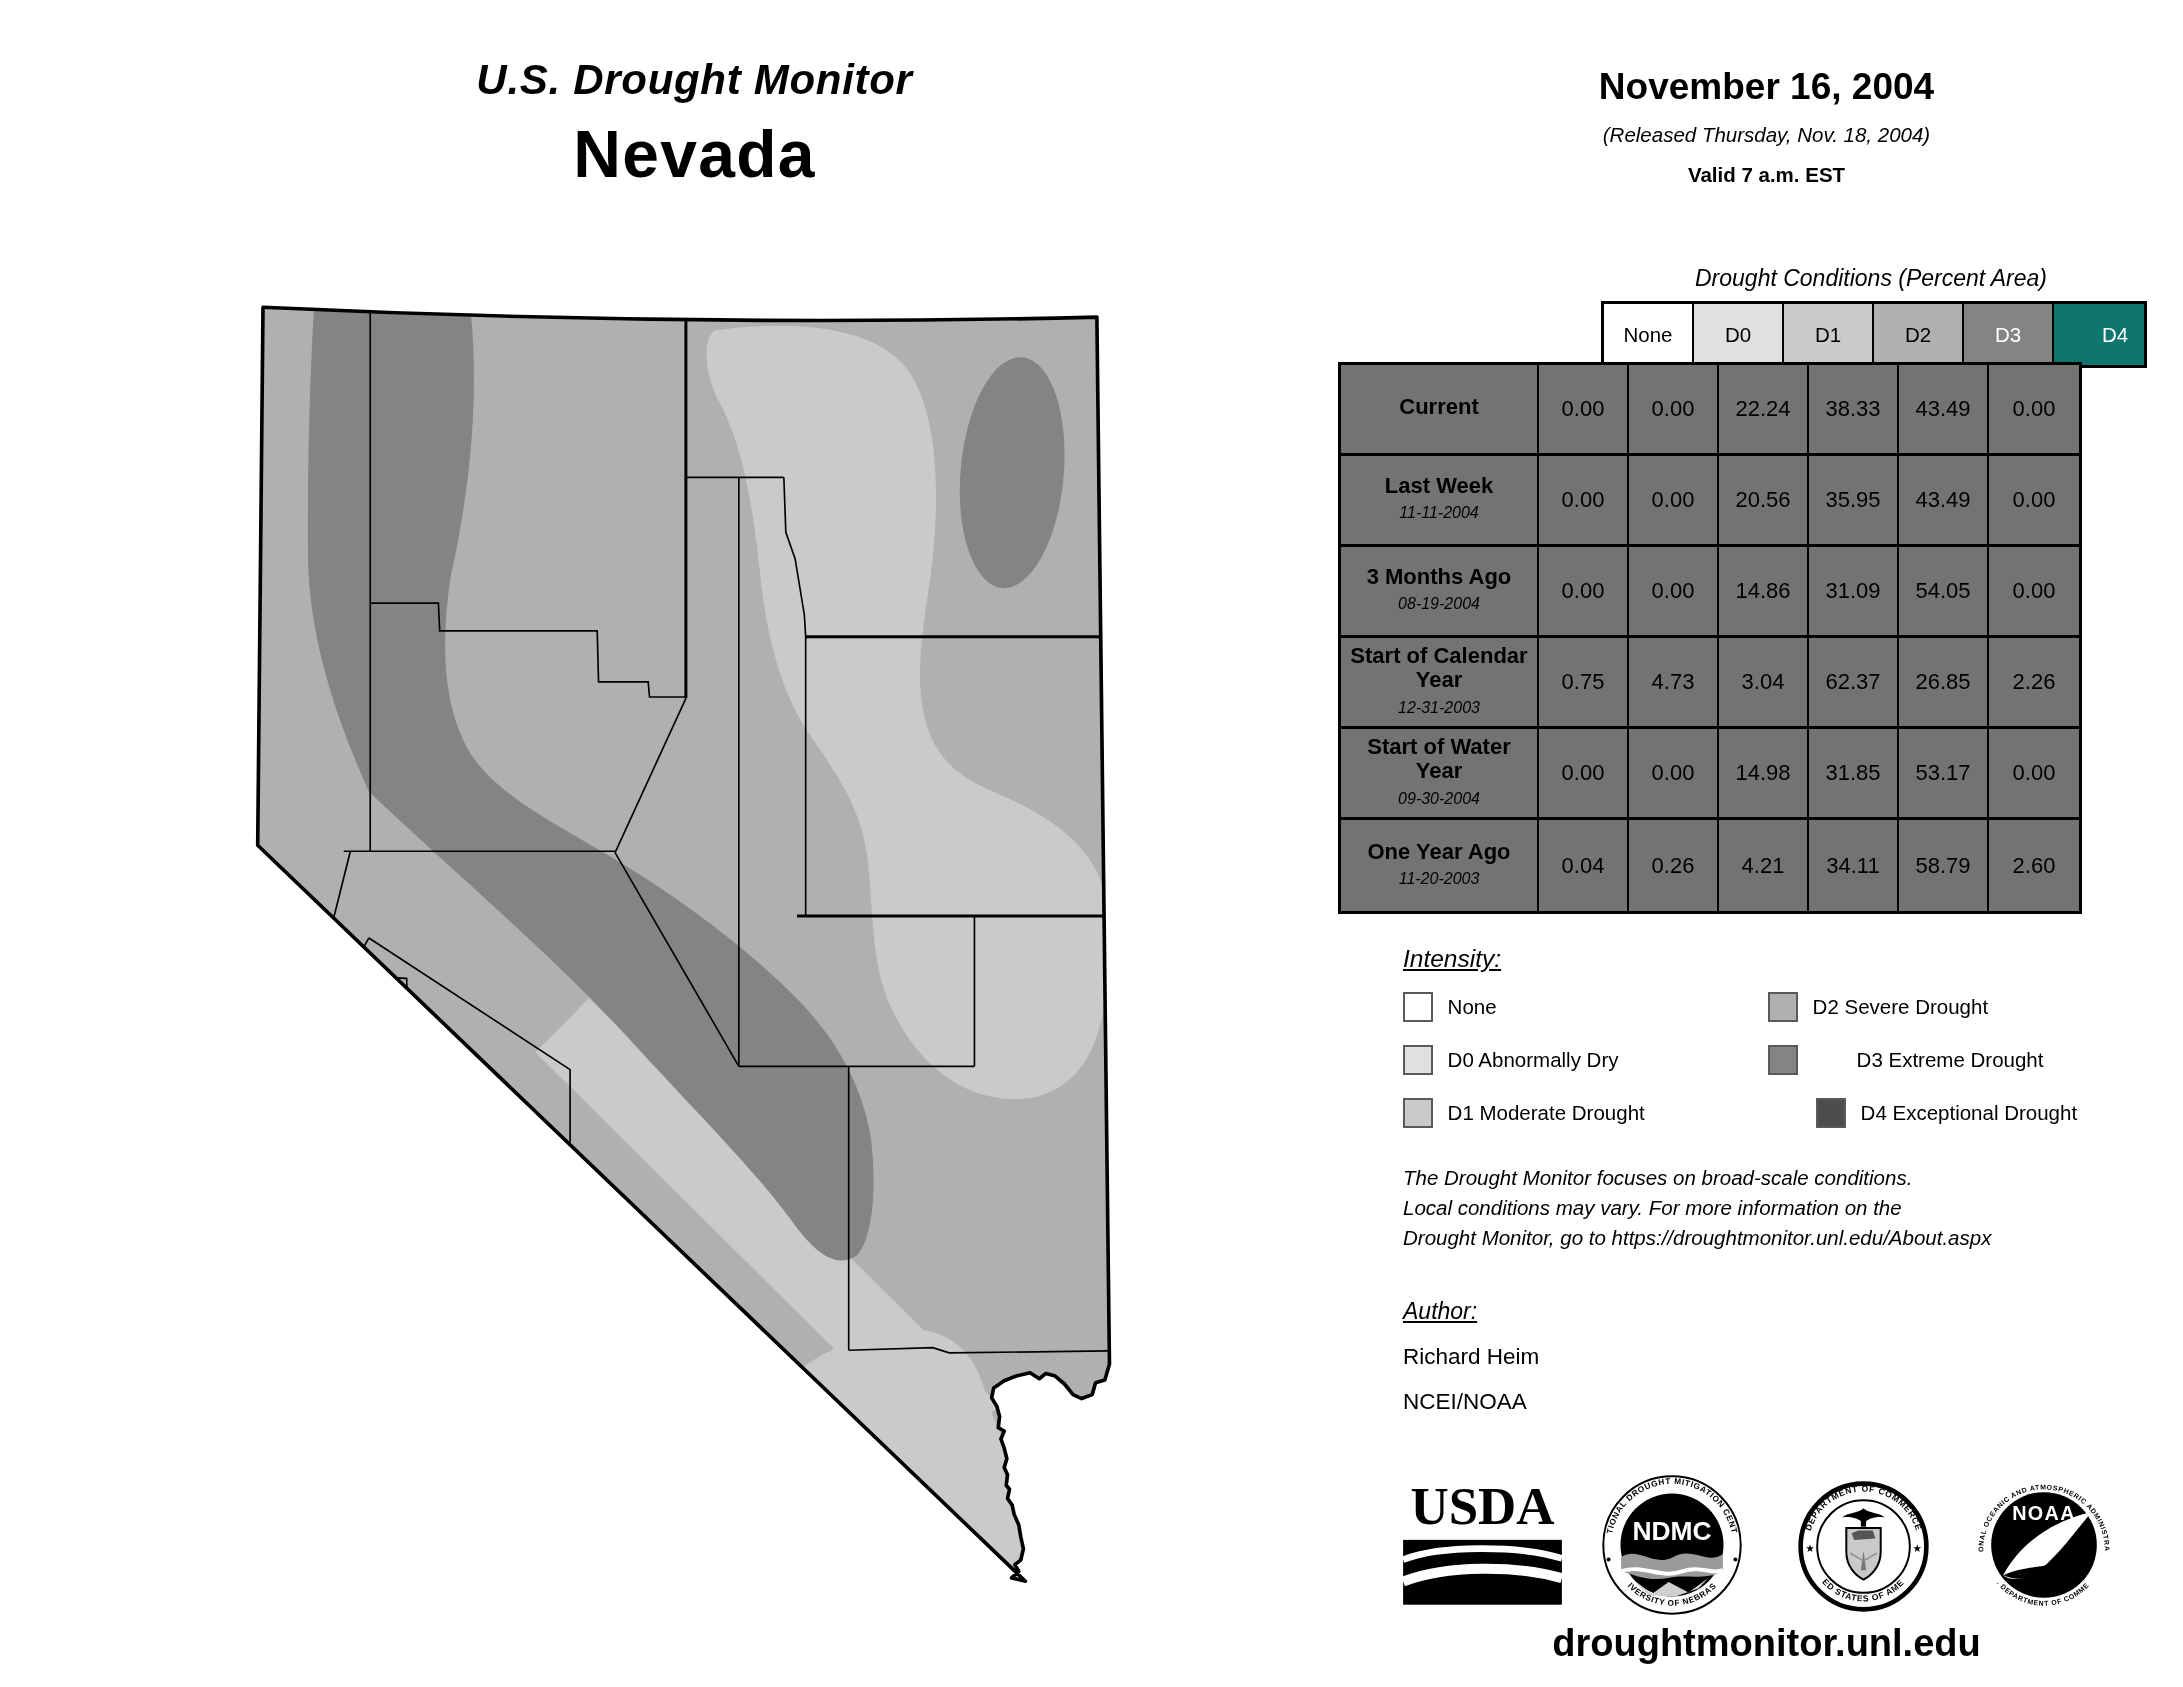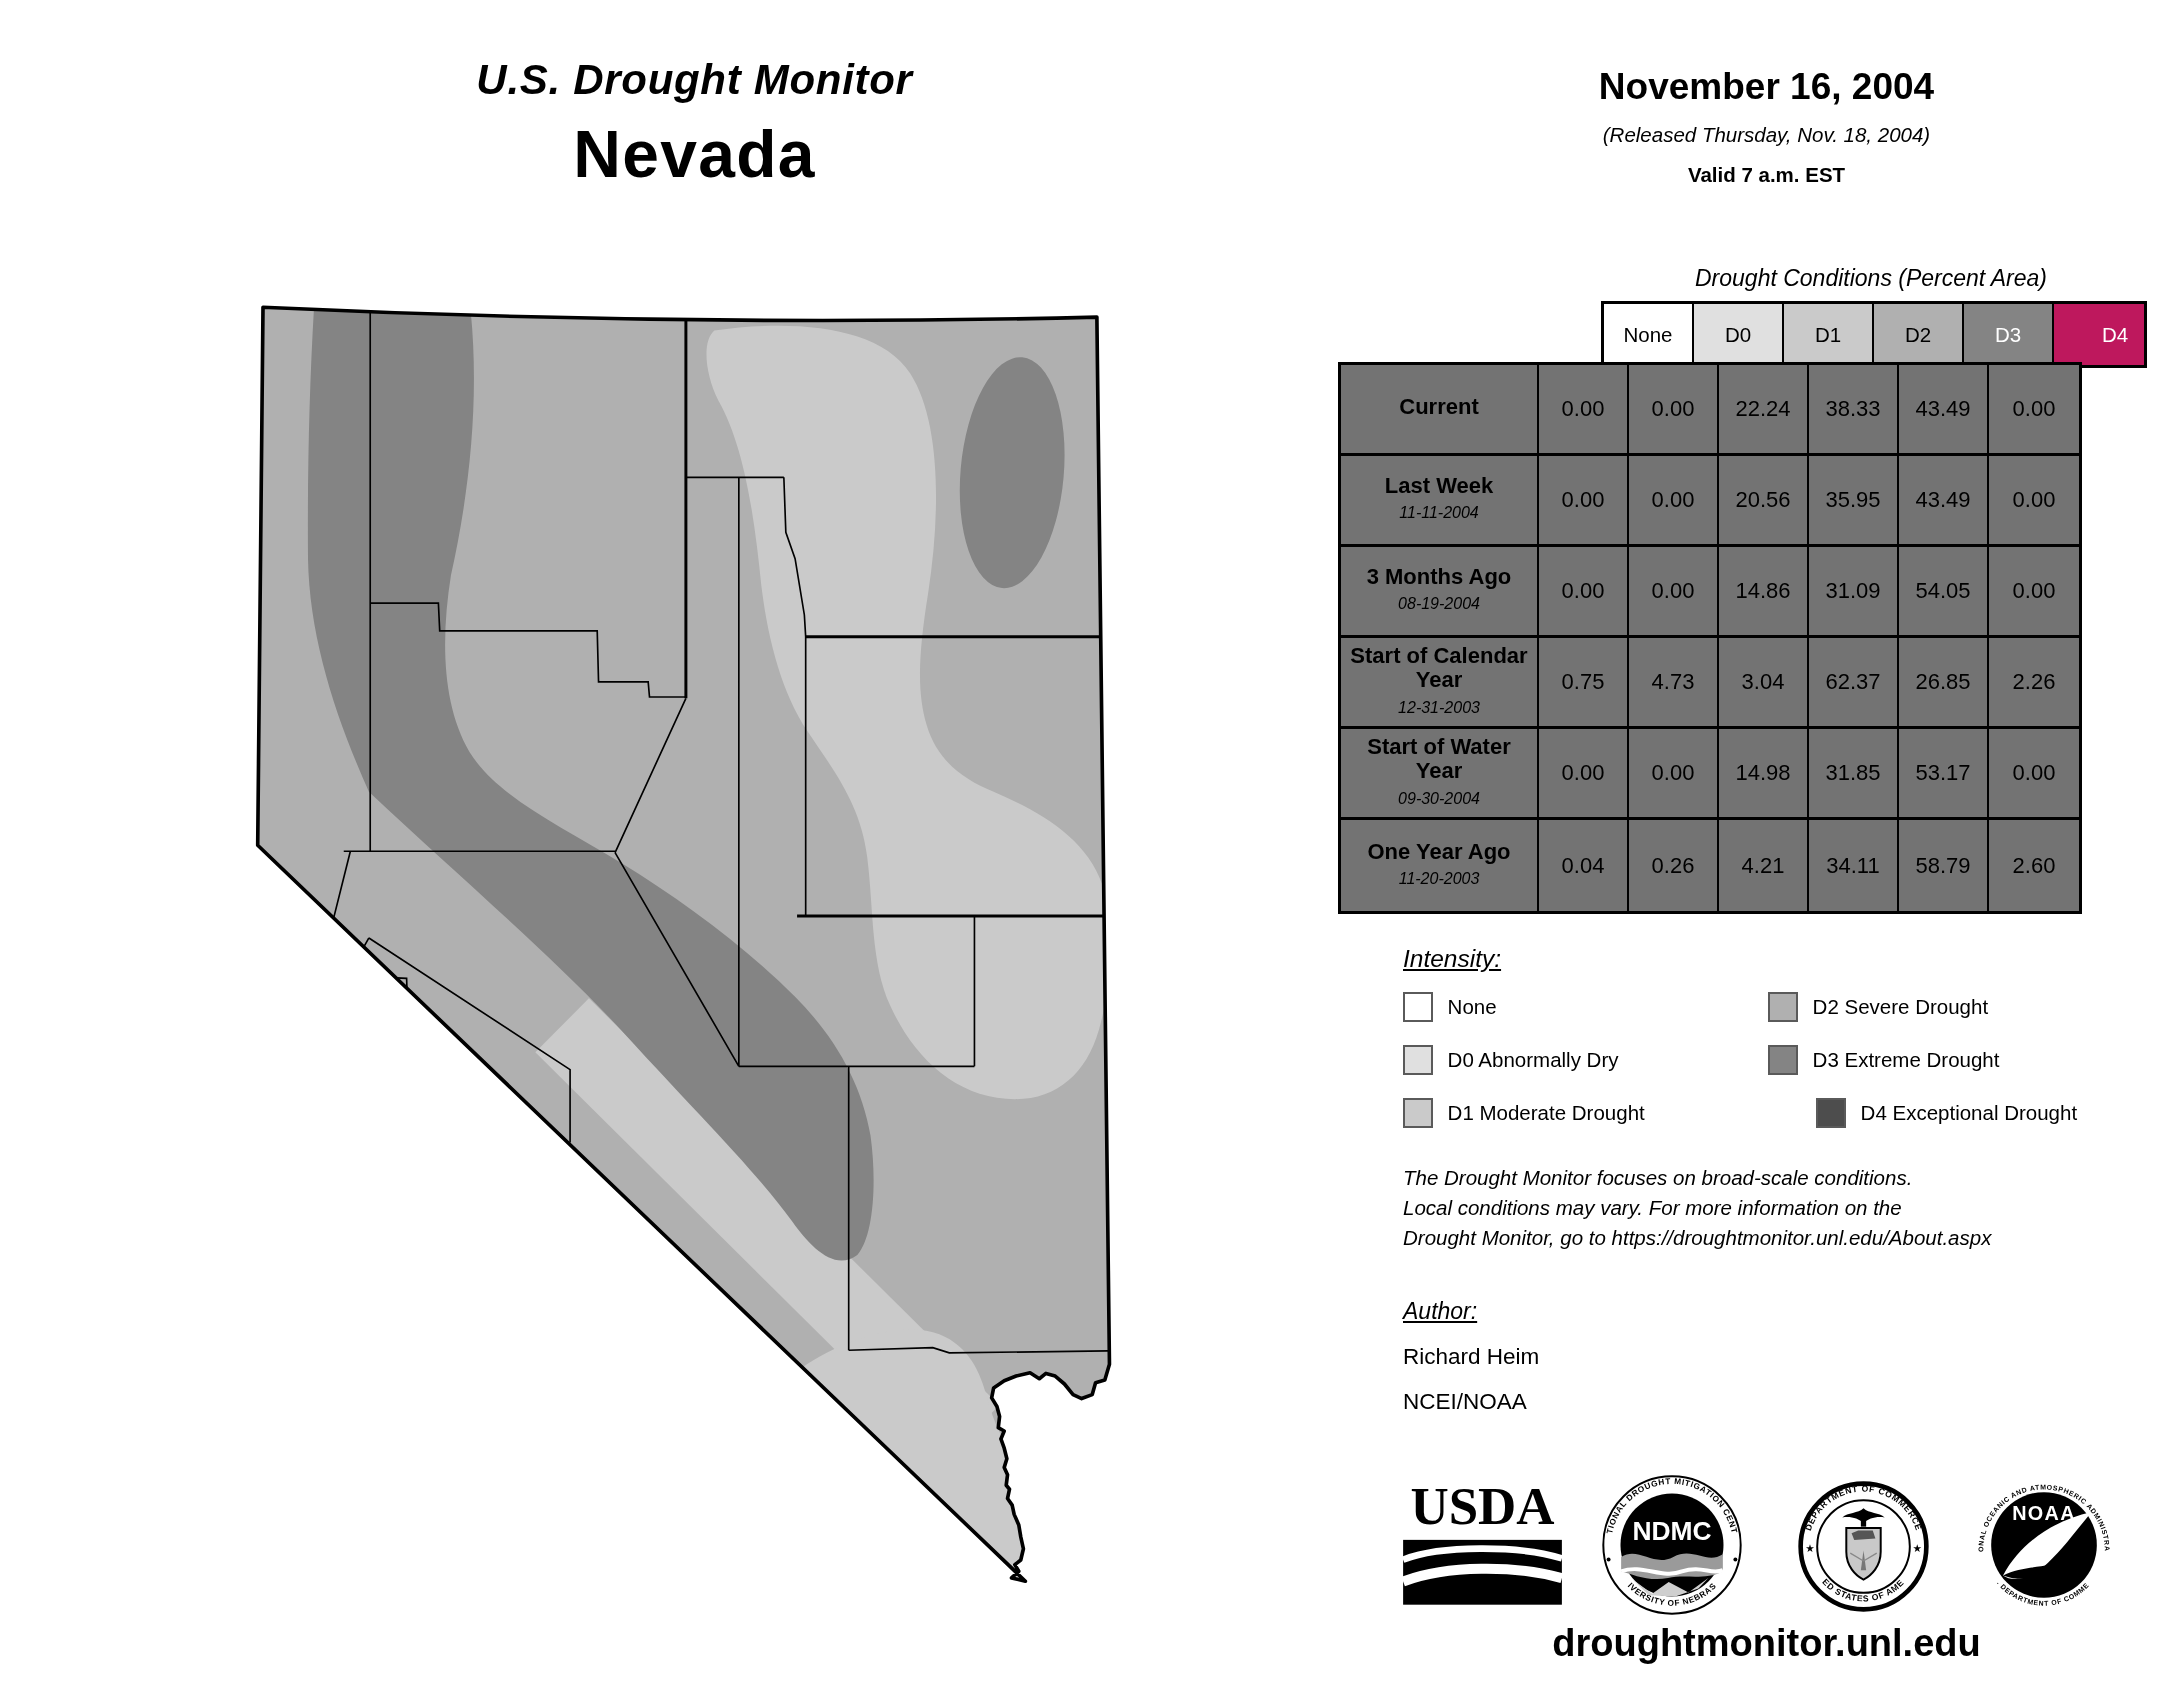--- a/index.html
+++ b/index.html
@@ -131,21 +131,21 @@
 </svg>
 
 <div class="abs tbl-title">Drought Conditions (Percent Area)</div>
 
 <div class="abs thead">
   <div class="hcell" style="background-color: rgb(255, 255, 255);">None</div>
   <div class="hcell" style="background-color: rgb(224, 224, 224);">D0</div>
   <div class="hcell" style="background-color: rgb(202, 202, 202);">D1</div>
   <div class="hcell" style="background-color: rgb(176, 176, 176);">D2</div>
   <div class="hcell wtxt" style="background-color: rgb(132, 132, 132);">D3</div>
-  <div class="hcell wtxt" style="background-color: #be185d; padding-left: 32px;">D4</div>
+  <div class="hcell wtxt" style="background-color: #0f766e; padding-left: 32px;">D4</div>
 </div>
 
 <div class="abs tbody">
 
   <div class="cell lcell">
     <span>Current</span>
     <span class="sublabel"></span>
   </div>
   <div class="cell">0.00</div>
   <div class="cell">0.00</div>
@@ -221,21 +221,21 @@
   <span class="leg-label">D0 Abnormally Dry</span>
 </div>
 <div class="abs leg-item" style="left:1403px;top:1098px;">
   <span class="leg-swatch" style="background-color: rgb(202, 202, 202);"></span>
   <span class="leg-label">D1 Moderate Drought</span>
 </div>
 <div class="abs leg-item" style="left:1768px;top:992px;">
   <span class="leg-swatch" style="background-color: rgb(176, 176, 176);"></span>
   <span class="leg-label">D2 Severe Drought</span>
 </div>
-<div class="abs leg-item" style="left:1768px;top:1045px;">
+<div class="abs leg-item" style="left:1768px;top:1045px;gap:44px;">
   <span class="leg-swatch" style="background-color: rgb(132, 132, 132);"></span>
   <span class="leg-label">D3 Extreme Drought</span>
 </div>
 <div class="abs leg-item" style="left:1768px;top:1098px;padding-left:48px;">
   <span class="leg-swatch" style="background-color: rgb(77, 77, 77);"></span>
   <span class="leg-label">D4 Exceptional Drought</span>
 </div>
 
 <div class="abs disclaimer">
   <div>The Drought Monitor focuses on broad-scale conditions.</div>

